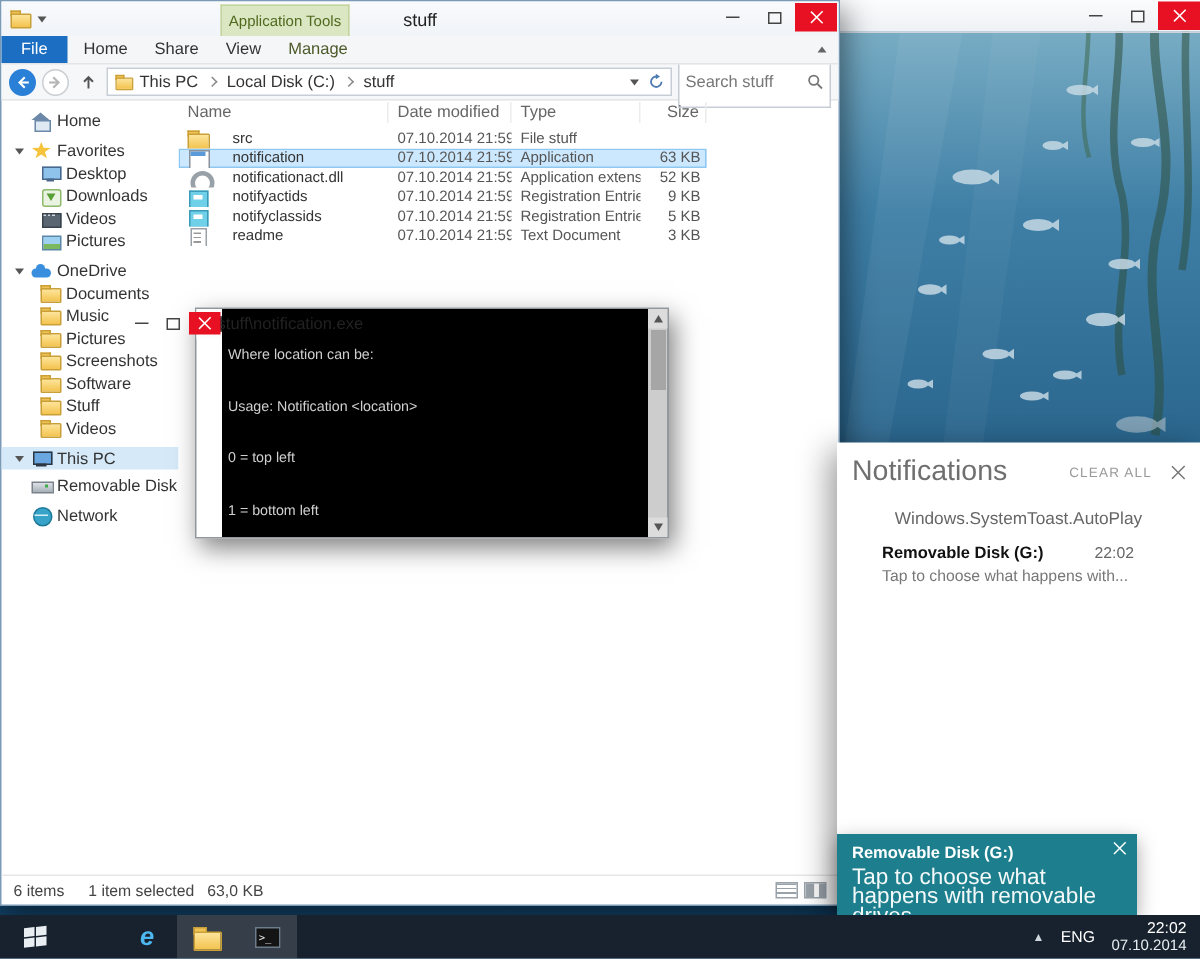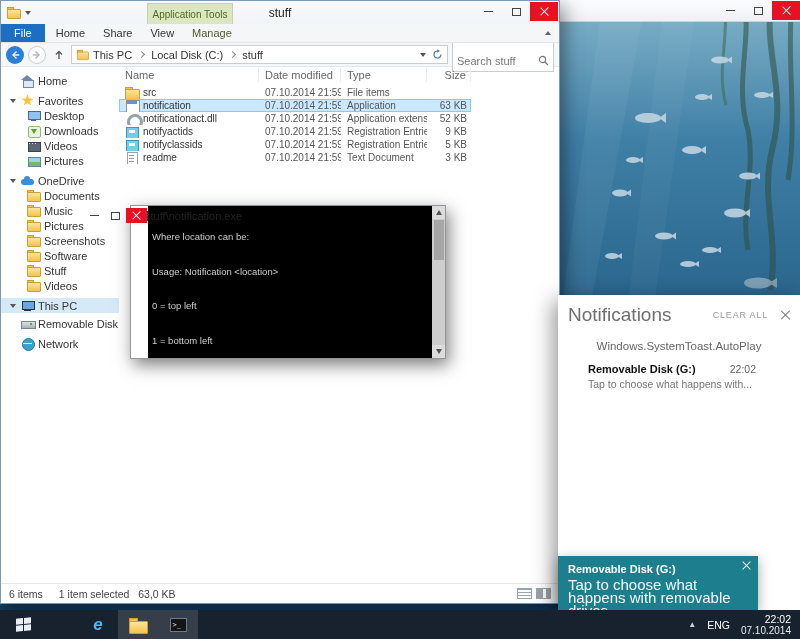--- a/index.html
+++ b/index.html
@@ -42,42 +42,42 @@
 
   .addrbar{height:24px;background:#f6f7f9;border-bottom:1px solid #e3e5e8;display:flex;align-items:center;padding:0 5px;gap:4px;flex:0 0 auto}
   .navbtn{width:18px;height:18px;border-radius:50%;display:flex;align-items:center;justify-content:center;flex:0 0 auto}
   .nav-back{background:#2a7fd6}
   .nav-fwd{background:#fff;border:1px solid #c9ced3}
   .nav-up{width:17px;height:17px;display:flex;align-items:center;justify-content:center}
   .addrbox{flex:1;height:19px;background:#fff;border:1px solid #c6cdd4;display:flex;align-items:center;font-size:11px;color:#333;padding:0 4px;gap:2px;min-width:0}
   .crumb{padding:0 2px;white-space:nowrap}
   .crumb-sep{width:5px;height:5px;border-right:1px solid #888;border-top:1px solid #888;transform:rotate(45deg);margin:0 3px;flex:0 0 auto}
   .addr-spacer{flex:1}
-  .searchbox{width:102px;height:19px;background:#fff;border:1px solid #c6cdd4;display:flex;align-items:flex-start;padding:16px 4px;flex:0 0 auto}
+  .searchbox{width:102px;height:19px;background:#fff;border:1px solid #c6cdd4;display:flex;align-items:center;padding:16px 4px;flex:0 0 auto}
   .searchbox input{border:none;outline:none;flex:1;min-width:0;font-size:11px;color:#555;background:transparent}
   .searchbox input::placeholder{color:#777;opacity:1}
 
   .main{flex:1;display:flex;min-height:0}
   .sidebar{width:118px;padding-top:6px;font-size:11px;color:#333;overflow:hidden;flex:0 0 auto}
   .sitem{display:flex;align-items:center;height:15px;padding-left:8px;gap:4px;white-space:nowrap}
   .sitem .sp{width:8px;flex:0 0 auto;display:flex;justify-content:center}
   .sitem.lvl1{padding-left:26px}
   .sitem.sel{background:#d6e9f8}
   .gap{margin-top:5px}
   .gap-sm{margin-top:3px}
   .exp-open{width:0;height:0;border-left:3px solid transparent;border-right:3px solid transparent;border-top:4px solid #555}
 
   .filearea{flex:1;display:flex;flex-direction:column;min-width:0}
   .cols{height:16px;display:flex;align-items:center;font-size:11px;color:#666;flex:0 0 auto}
   .col{padding-left:6px;border-right:1px solid #ececec;height:14px;display:flex;align-items:center}
   .c-name{width:140px}.c-date{width:82px}.c-type{width:86px}.c-size{width:44px;justify-content:flex-end;padding-right:4px}
   .rows{padding-top:3px}
   .frow{display:flex;align-items:center;height:13px;font-size:10px;color:#333;width:352px}
   .fc{padding-left:6px;overflow:hidden;white-space:nowrap;height:13px;display:flex;align-items:center}
-  .fc.c-name{gap:4px}
+  .fc.c-name{gap:16px}
   .fc.c-date,.fc.c-type{color:#555}
   .fc.c-size{color:#555;justify-content:flex-end;padding-right:4px}
   .frow.sel{background:var(--selection_blue,#cce8ff);box-shadow:inset 0 0 0 1px #8ec7ef}
 
   .statusbar{height:20px;border-top:1px solid #e6e6e6;display:flex;align-items:center;font-size:10.5px;color:#444;padding:0 8px;gap:16px;flex:0 0 auto}
   .status-right{margin-left:auto;display:flex;gap:4px;align-items:center}
   .view-ic1{width:15px;height:11px;border:1px solid #9aa2aa;background:repeating-linear-gradient(180deg,#9aa2aa 0 1px,transparent 1px 3px)}
   .view-ic2{width:15px;height:11px;border:1px solid #9aa2aa;background:
     linear-gradient(90deg,#9aa2aa 6px,transparent 6px) 0 0/9px 5px,
     linear-gradient(180deg,transparent 0, transparent)}
@@ -404,21 +404,21 @@
         <div class="col c-type">Type</div>
         <div class="col c-size">Size</div>
       </div>
       <div class="rows">
         <div class="frow">
           <div class="fc c-name">
               <span class="fi fi-folder"></span>
               <span>src</span>
             </div>
           <div class="fc c-date">07.10.2014 21:59</div>
-          <div class="fc c-type">File items</div>
+          <div class="fc c-type">File stuff</div>
           <div class="fc c-size"></div>
         </div>
         <div class="frow sel">
           <div class="fc c-name">
               <span class="fi fi-app"></span>
               <span>notification</span>
             </div>
           <div class="fc c-date">07.10.2014 21:59</div>
           <div class="fc c-type">Application</div>
           <div class="fc c-size">63 KB</div>

